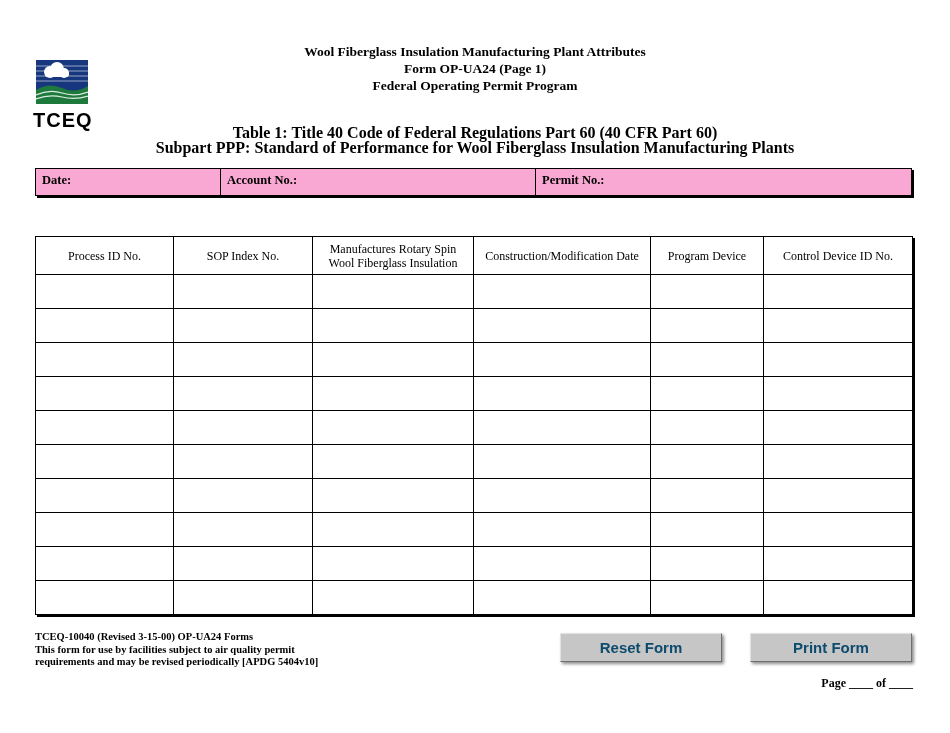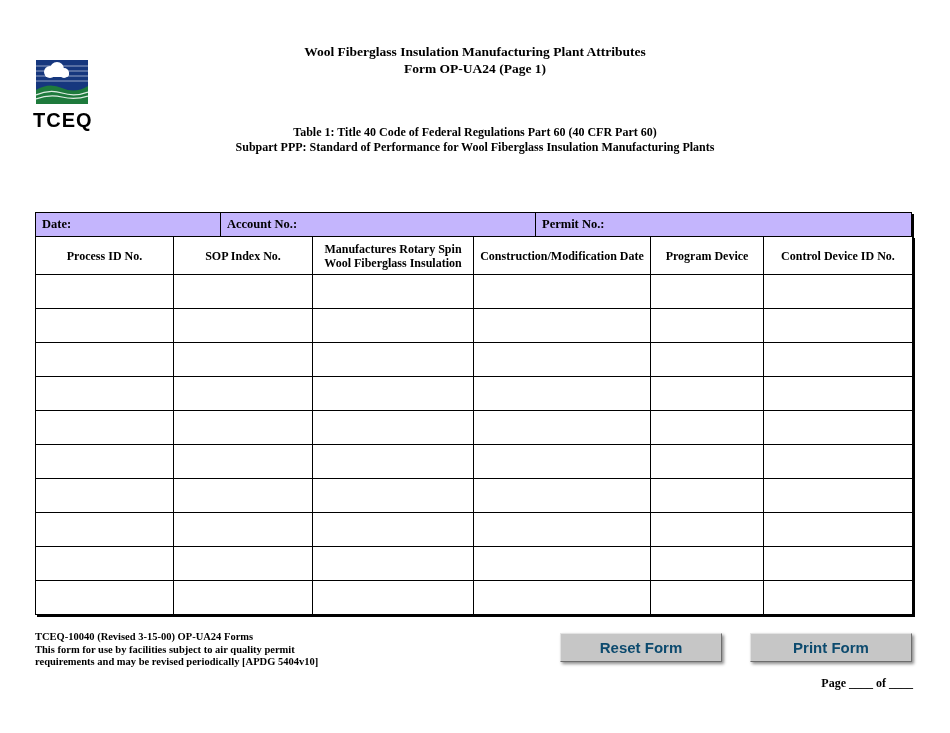--- a/index.html
+++ b/index.html
@@ -6,37 +6,37 @@
   html,body { background:#ffffff; }
   body { font-family:"Liberation Serif", serif; color:#000; }
   .page {
     position:relative; width:950px; height:733px; background:#fff; margin:0 auto; overflow:hidden;
   }
   
   .logo { position:absolute; left:33px; top:60px; width:58px; text-align:center; }
   .logo-text { font-family:"Liberation Sans", sans-serif; font-weight:bold; font-size:20px; letter-spacing:1px; margin-top:1px; }
   
   .header-center { position:absolute; top:43px; left:0; width:100%; text-align:center; font-weight:bold; font-size:13.5px; line-height:17px; }
-  .table-titles { position:absolute; top:125px; left:0; width:100%; text-align:center; font-weight:bold; font-size:12px; line-height:15px; }
+  .table-titles { position:absolute; top:125px; left:0; width:100%; text-align:center; font-weight:bold; font-size:16px; line-height:15px; }
   
   .info-table {
     position:absolute; top:168px; left:35px; width:877px;
-    border-collapse:collapse; box-shadow:2px 2px 0 #000; background:#c4b5fd;margin-top:44px;
+    border-collapse:collapse; box-shadow:2px 2px 0 #000; background:#f9a8d4;
   }
   .info-table td {
     border:1px solid #000; font-weight:bold; font-size:12.5px;
     padding:4px 6px 3px 6px; vertical-align:top; height:27px;
   }
   
   .main-table {
     position:absolute; top:236px; left:35px; width:877px;
     border-collapse:collapse; table-layout:fixed; box-shadow:2px 2px 0 #000; background:#fff;
   }
   .main-table th {
-    border:1px solid #000; font-weight:bold; font-size:12px; line-height:14px;
+    border:1px solid #000; font-weight:normal; font-size:12px; line-height:14px;
     text-align:center; vertical-align:middle; height:38px; padding:2px 4px;
   }
   .main-table td {
     border:1px solid #000; height:34px; padding:2px 4px; font-size:12px;
   }
   
   .btn {
     position:absolute; top:633px; width:162px; height:29px;
     background:#c6c6c6; border:1px solid #8f8f8f;
     border-top-color:#e3e3e3; border-left-color:#e3e3e3;
@@ -74,20 +74,21 @@
       <path d="M0 30 Q 13 22 26 28 T 52 26 L52 44 L0 44 Z" fill="#1e7a3c"></path>
       <path d="M0 35 Q 13 29 26 33 T 52 32" stroke="#ffffff" stroke-width="1.2" fill="none" opacity="0.85"></path>
       <path d="M0 39 Q 13 34 26 37 T 52 36" stroke="#ffffff" stroke-width="1.2" fill="none" opacity="0.85"></path>
     </svg>
     <div class="logo-text">TCEQ</div>
   </div>
 
   <div class="header-center">
     <div>Wool Fiberglass Insulation Manufacturing Plant Attributes</div>
     <div>Form OP-UA24 (Page 1)</div>
+    <div>Federal Operating Permit Program</div>
   </div>
 
   <div class="table-titles">
     <div>Table 1:  Title 40 Code of Federal Regulations Part 60 (40 CFR Part 60)</div>
     <div>Subpart PPP:  Standard of Performance for Wool Fiberglass Insulation Manufacturing Plants</div>
   </div>
 
   <table class="info-table">
     <tbody>
       <tr>

